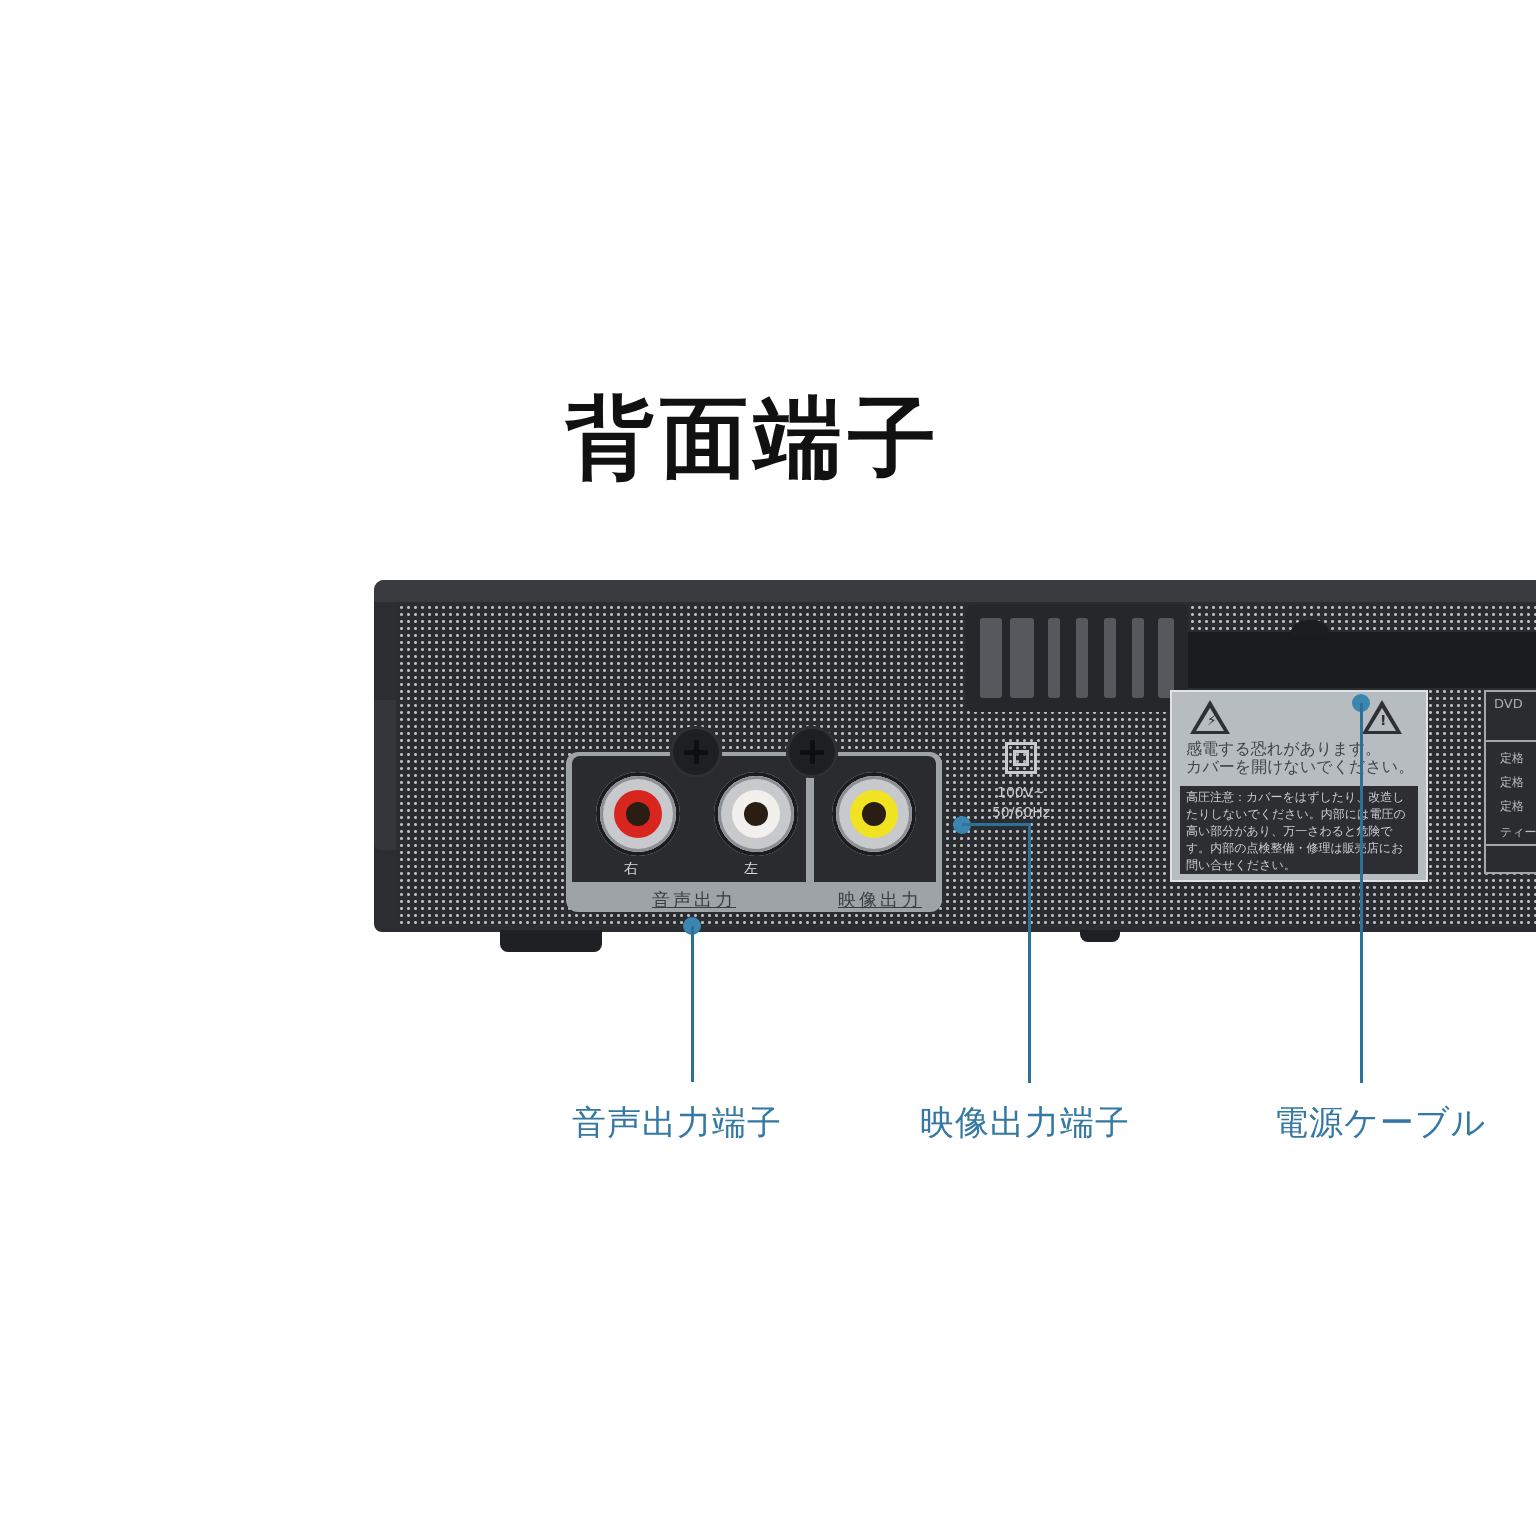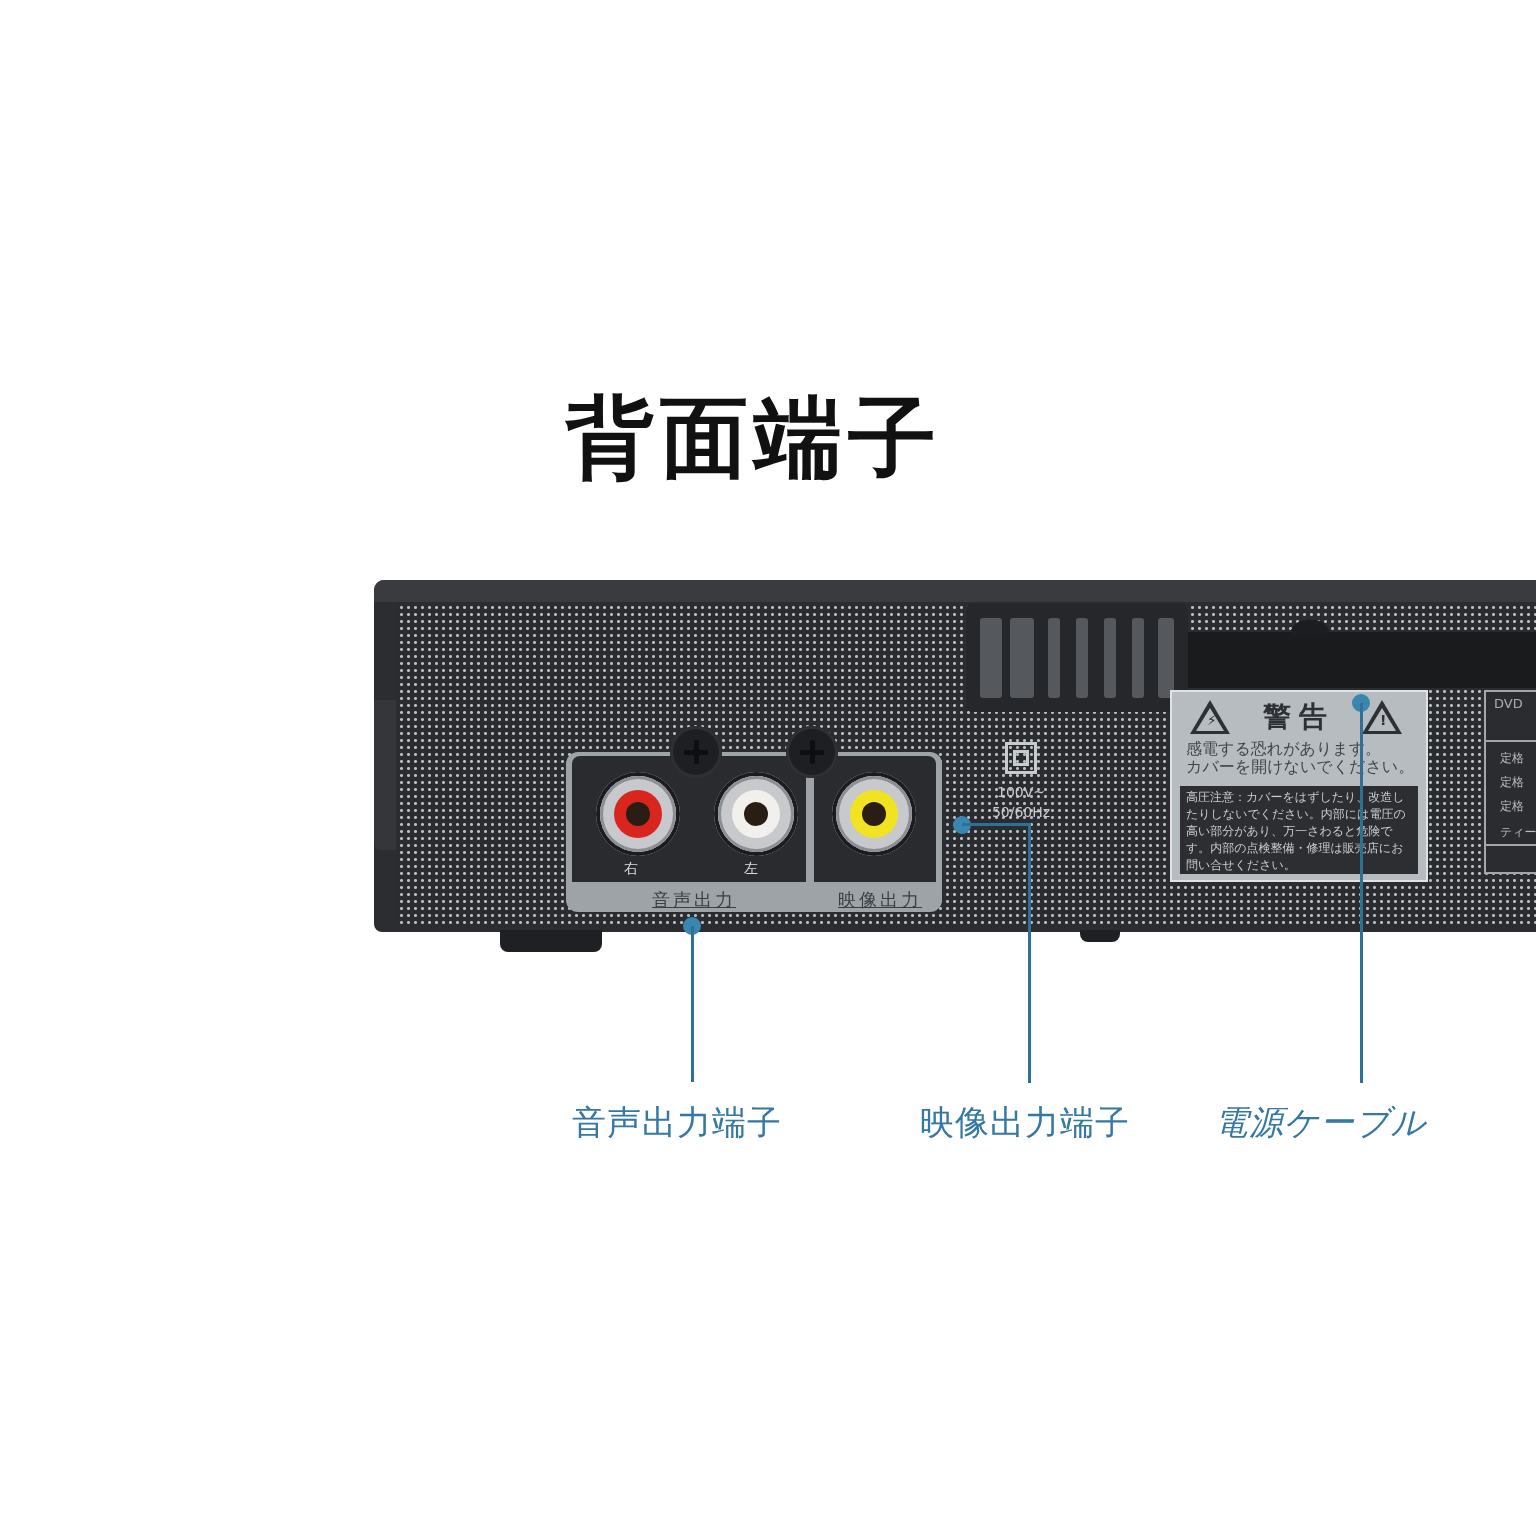--- a/index.html
+++ b/index.html
@@ -126,21 +126,20 @@
 <div class="power-spec">
   <div class="dbl-square"></div>
   <div>100V~</div>
   <div>50/60Hz</div>
 </div>
 
 <div class="warn">
   <div class="warn-tri" style="left:18px;">
       <span>⚡</span>
     </div>
-  <div class="warn-title">警告</div>
   <div class="warn-tri" style="left:190px;">
       <span style="left:-2px;">!</span>
     </div>
   <div class="warn-sub">
     <div>感電する恐れがあります。</div>
     <div>カバーを開けないでください。</div>
   </div>
   <div class="warn-body">高圧注意：カバーをはずしたり、改造したりしないでください。内部には電圧の高い部分があり、万一さわると危険です。内部の点検整備・修理は販売店にお問い合せください。</div>
 </div>
 
@@ -159,13 +158,13 @@
 
 <div class="dot" style="left:953px;top:816px;"></div>
 <div class="vline" style="left:962px;top:823px;width:68px;height:3px;"></div>
 <div class="vline" style="left:1028px;top:823px;height:260px;"></div>
 
 <div class="dot" style="left:1352px;top:694px;"></div>
 <div class="vline" style="left:1360px;top:703px;height:380px;"></div>
 
 <div class="callout" style="left:572px;top:1100px;">音声出力端子</div>
 <div class="callout" style="left:920px;top:1100px;">映像出力端子</div>
-<div class="callout" style="left:1214px;top:1100px;font-style:italic;">電源ケーブル</div>
+<div class="callout" style="left:1274px;top:1100px;">電源ケーブル</div>
 
 </body></html>

